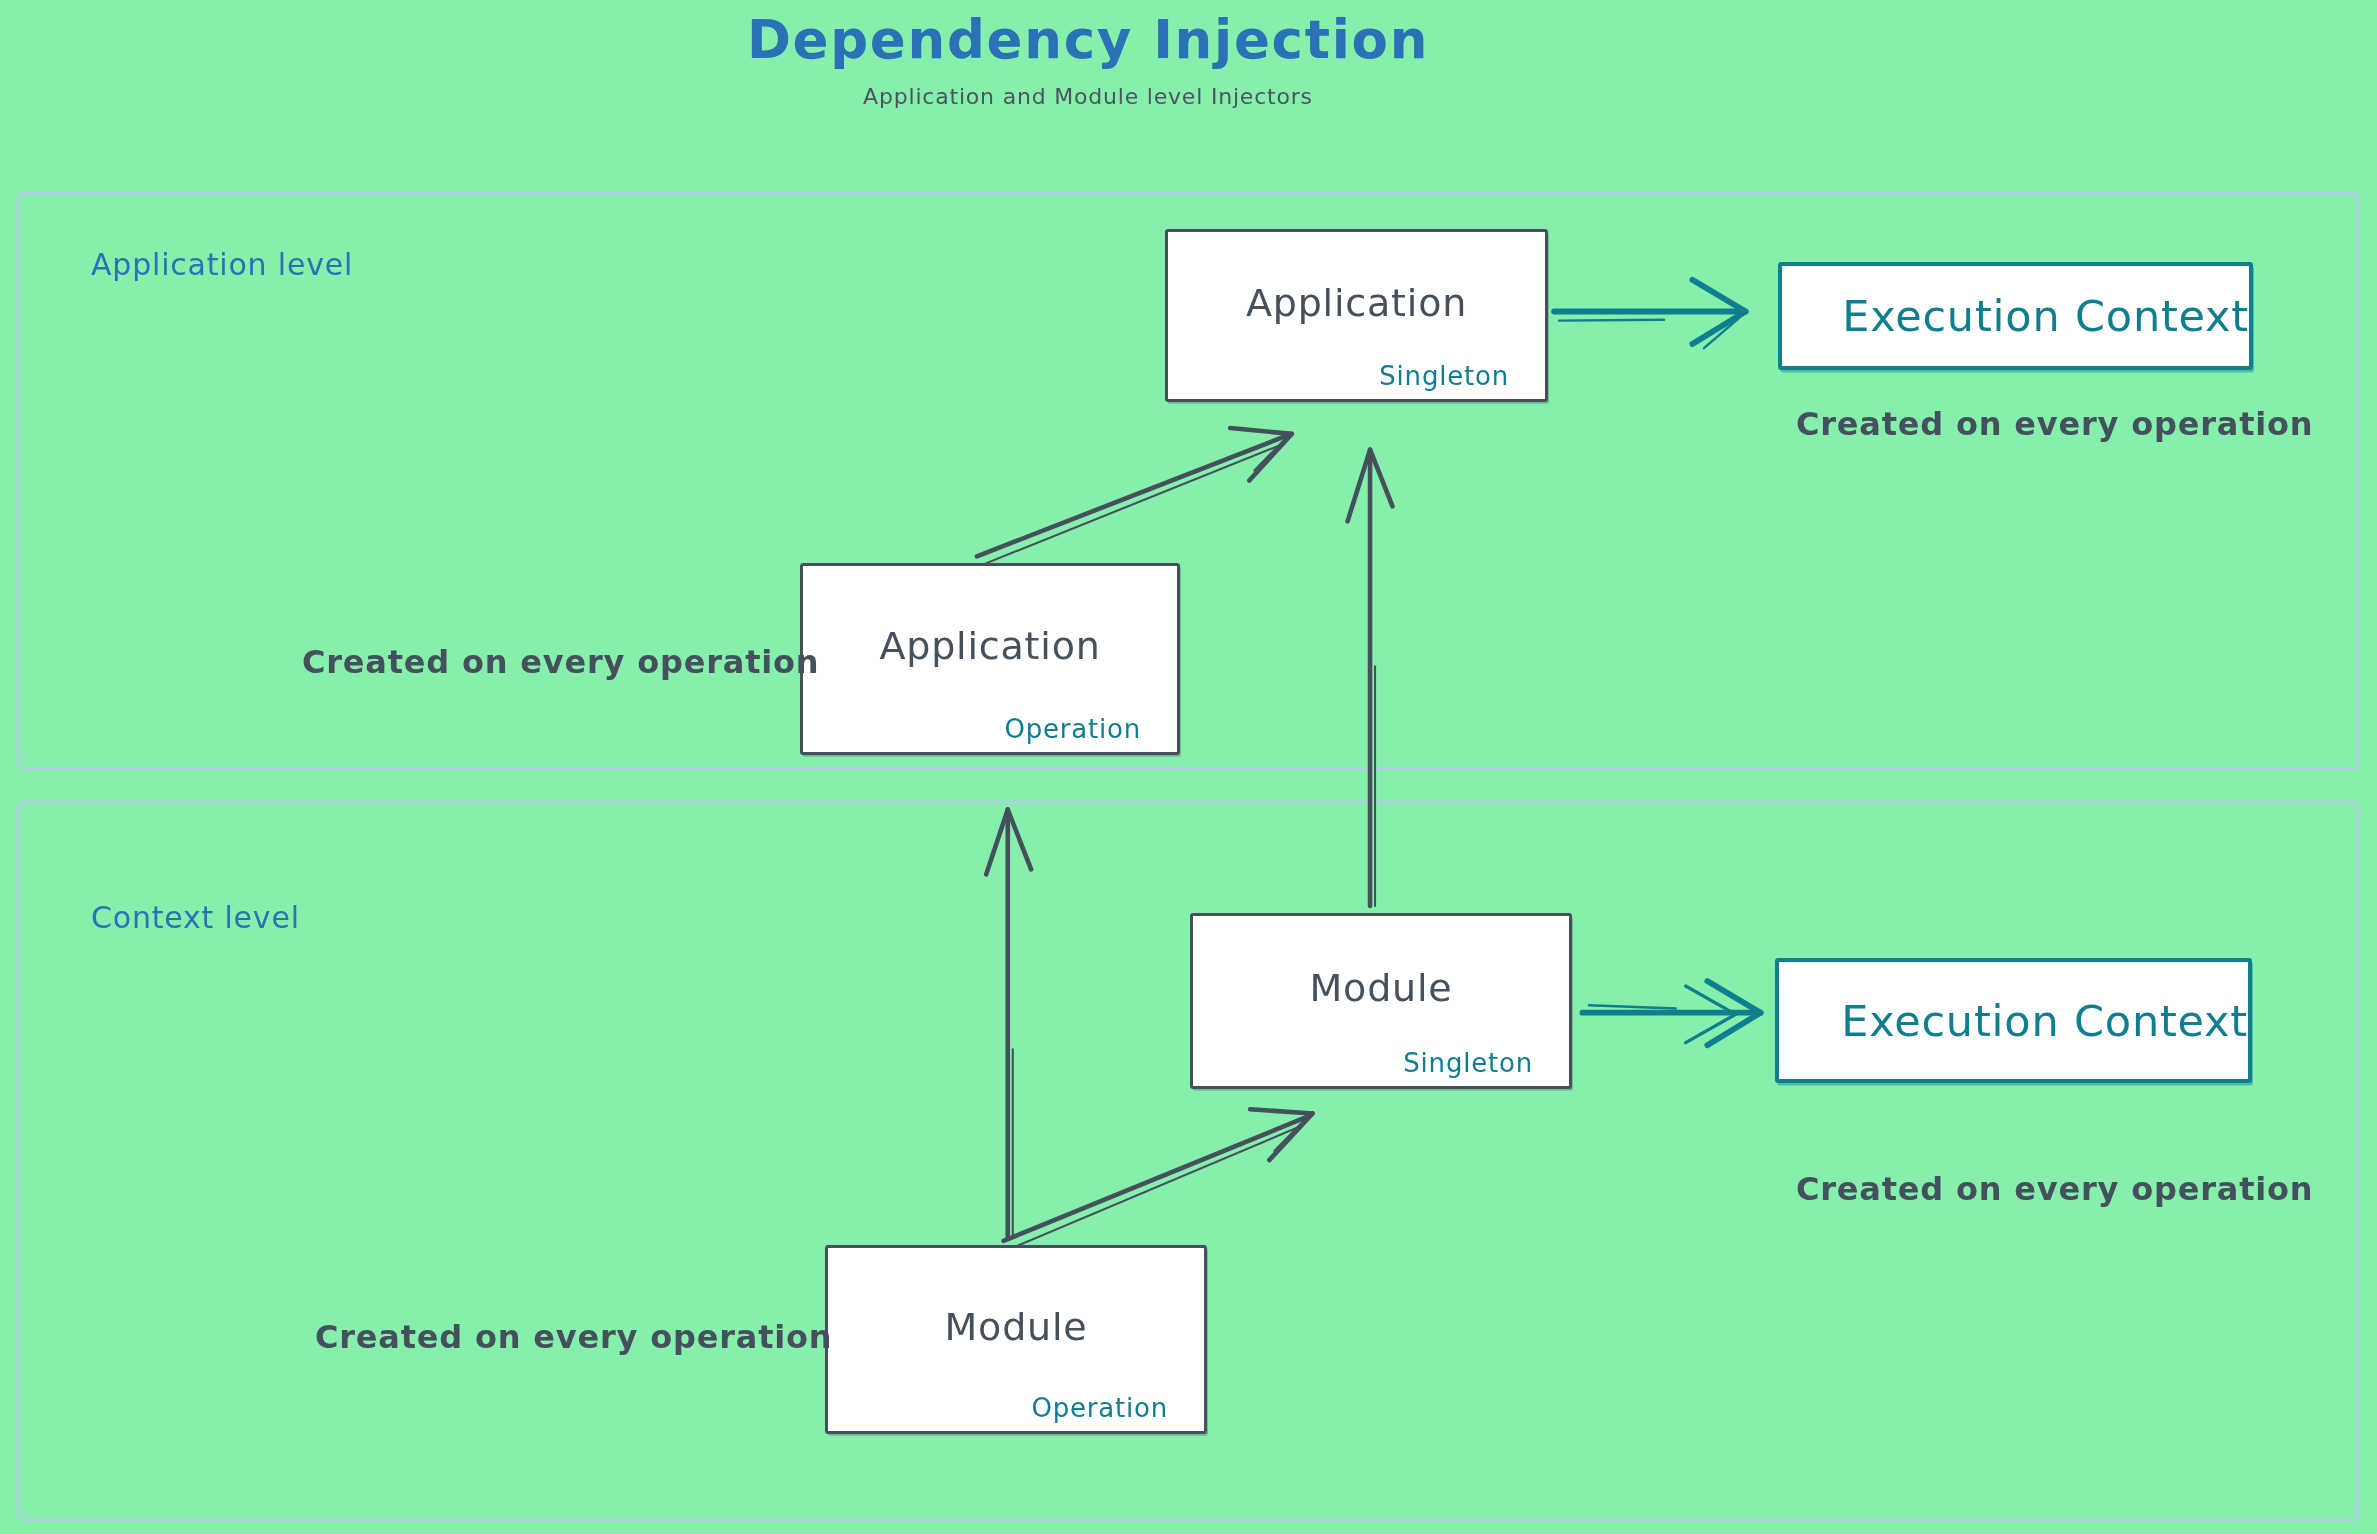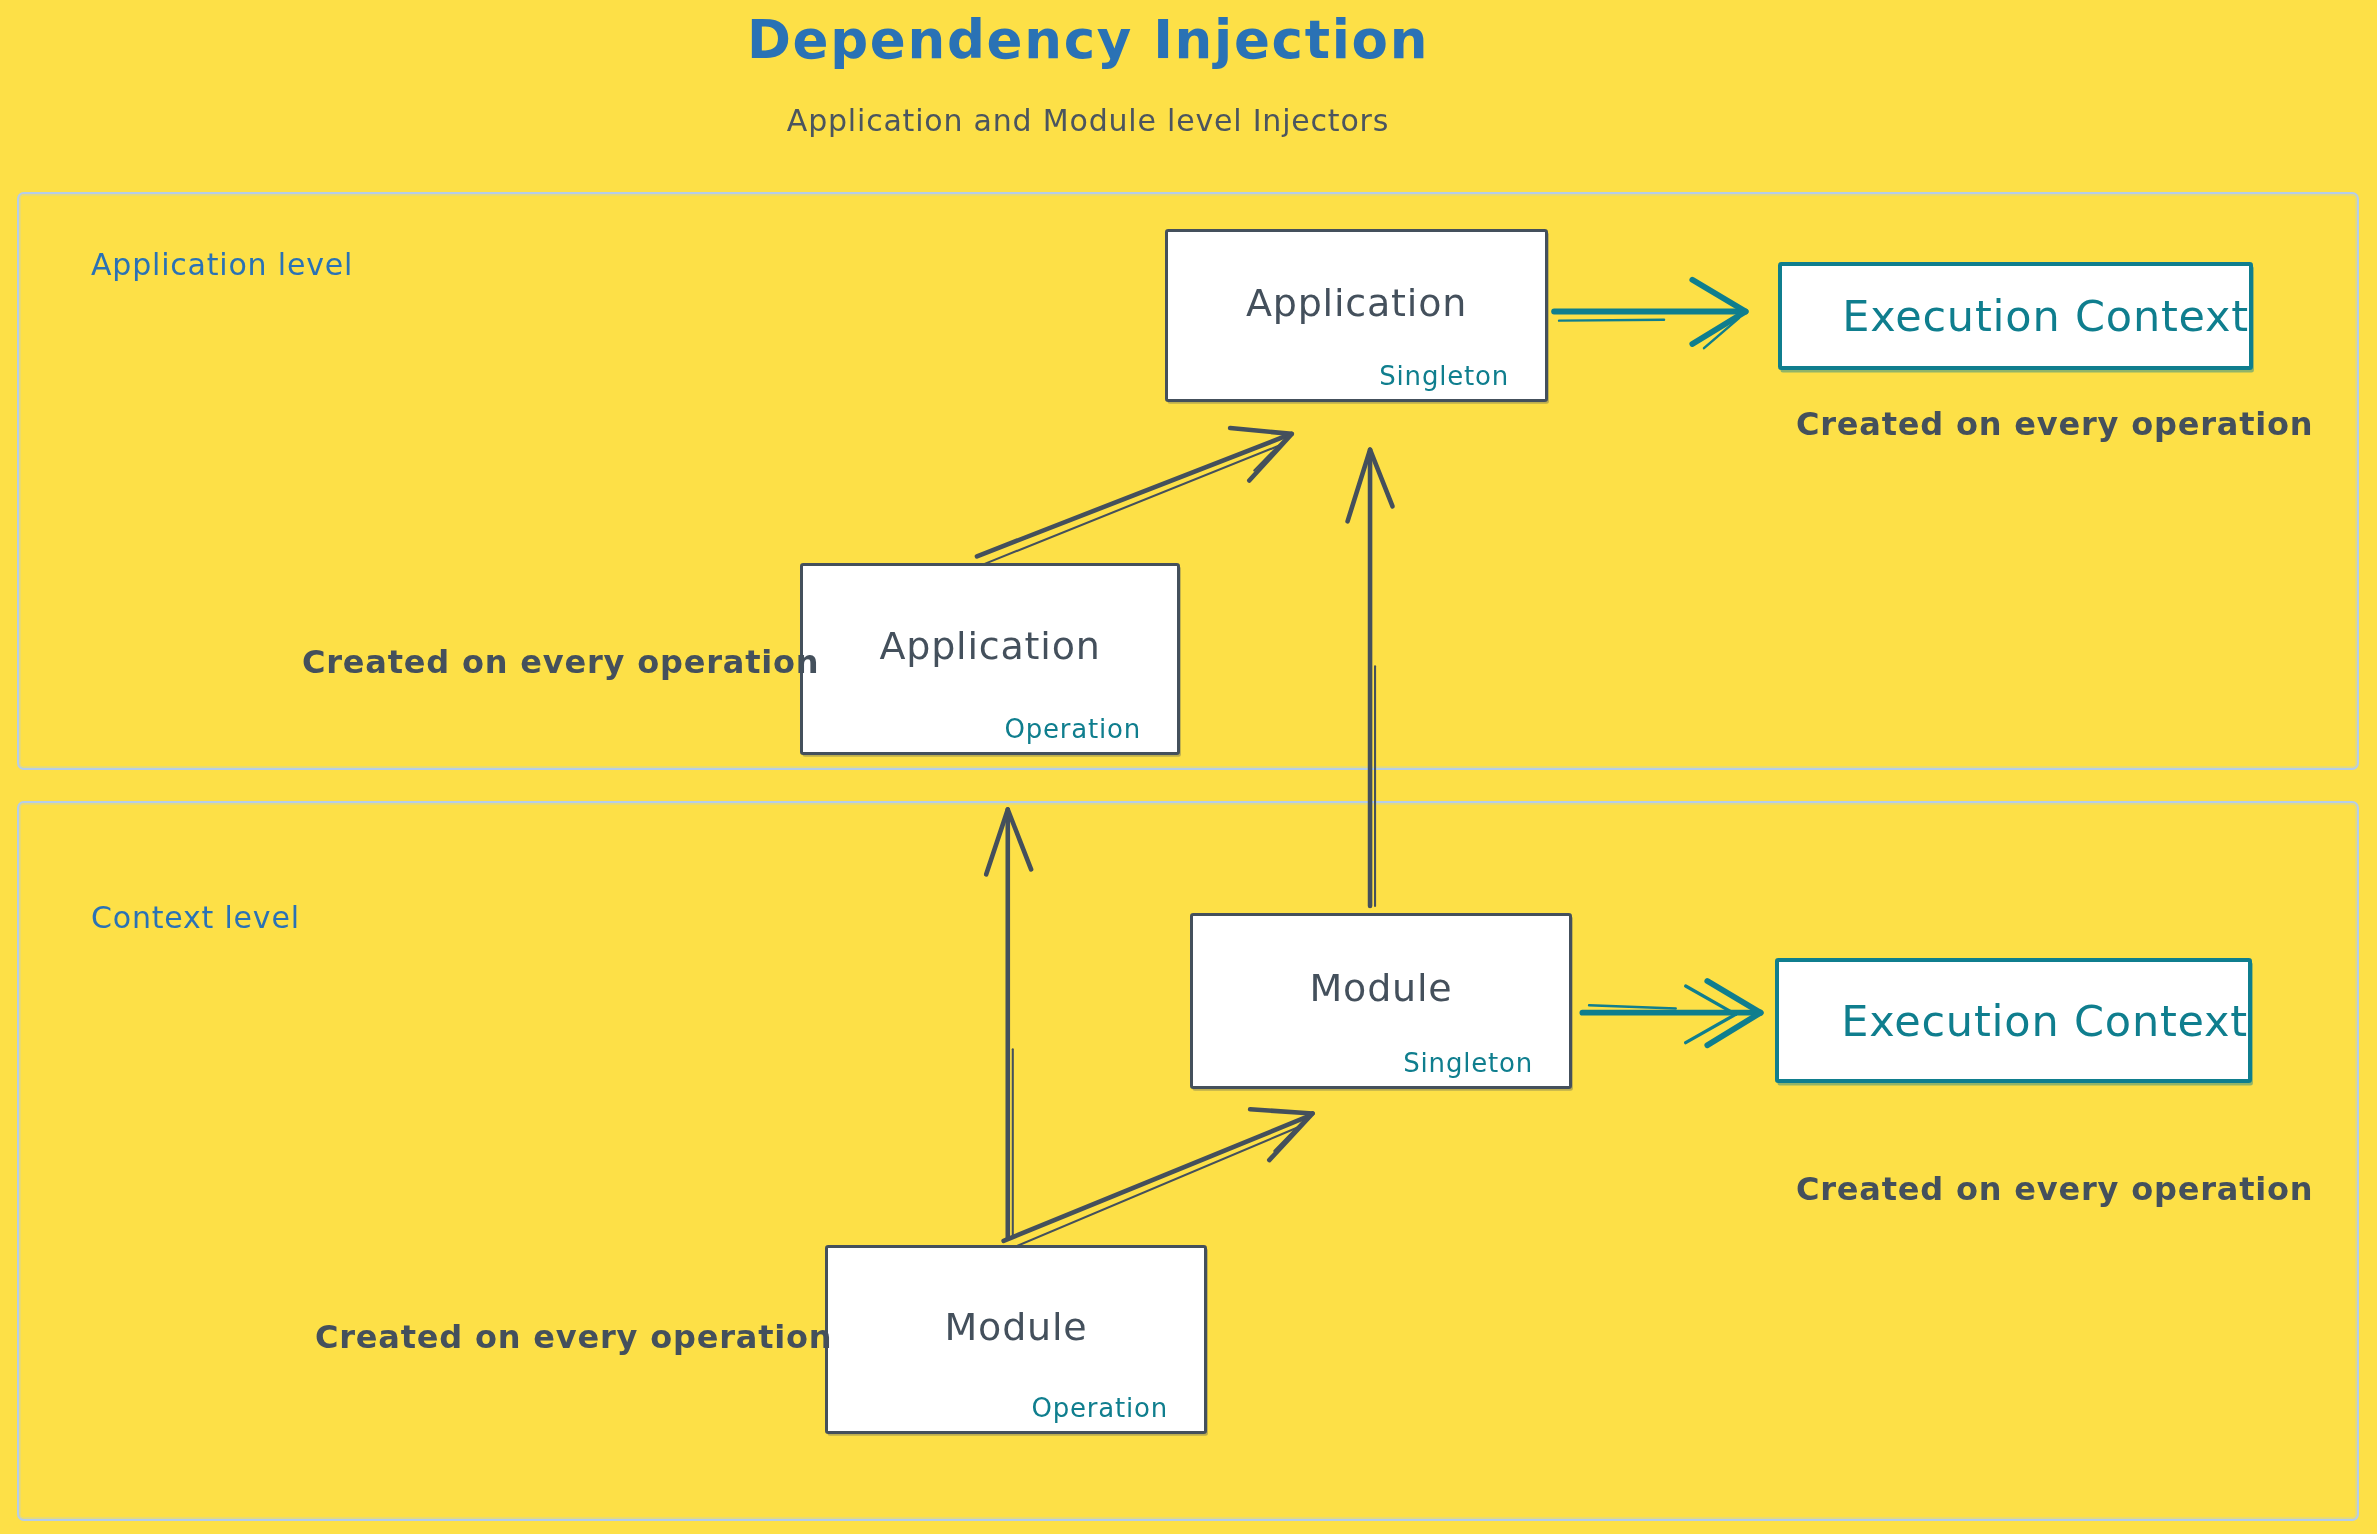--- a/index.html
+++ b/index.html
@@ -7,34 +7,34 @@
     --teal:#0f7e8e;
     --slate:#44505c;
     --border:#b5cde9;
   }
   *{margin:0;padding:0;box-sizing:border-box;}
   html,body{background:#ffffff;}
   body{font-family:"DejaVu Sans", sans-serif;}
   .canvas{
     position:relative;
     width:2377px;height:1534px;
-    background:#fde047;
+    background:#86efac;
     overflow:hidden;
   }
   .header{
     position:absolute;left:0;top:8.3px;width:2176px;
     text-align:center;
   }
   .diagram-title{
     font-size:53px;font-weight:bold;color:var(--blue);
     letter-spacing:1.7px;line-height:1.2;
   }
   .diagram-subtitle{
-    margin-top:31px;
-    font-size:30px;color:#4b555f;letter-spacing:0.8px;
+    margin-top:12px;
+    font-size:22px;color:#4b555f;letter-spacing:0.8px;
   }
   .section{
     position:absolute;
     border:2.1px solid var(--border);
     border-radius:6.7px;
     box-shadow:inset 0 0 0 1.7px rgba(181,205,233,0.35);
     background:transparent;
   }
   .section-application{left:16.7px;top:192px;width:2342px;height:578px;}
   .section-module{left:16.7px;top:801px;width:2342px;height:720px;}

